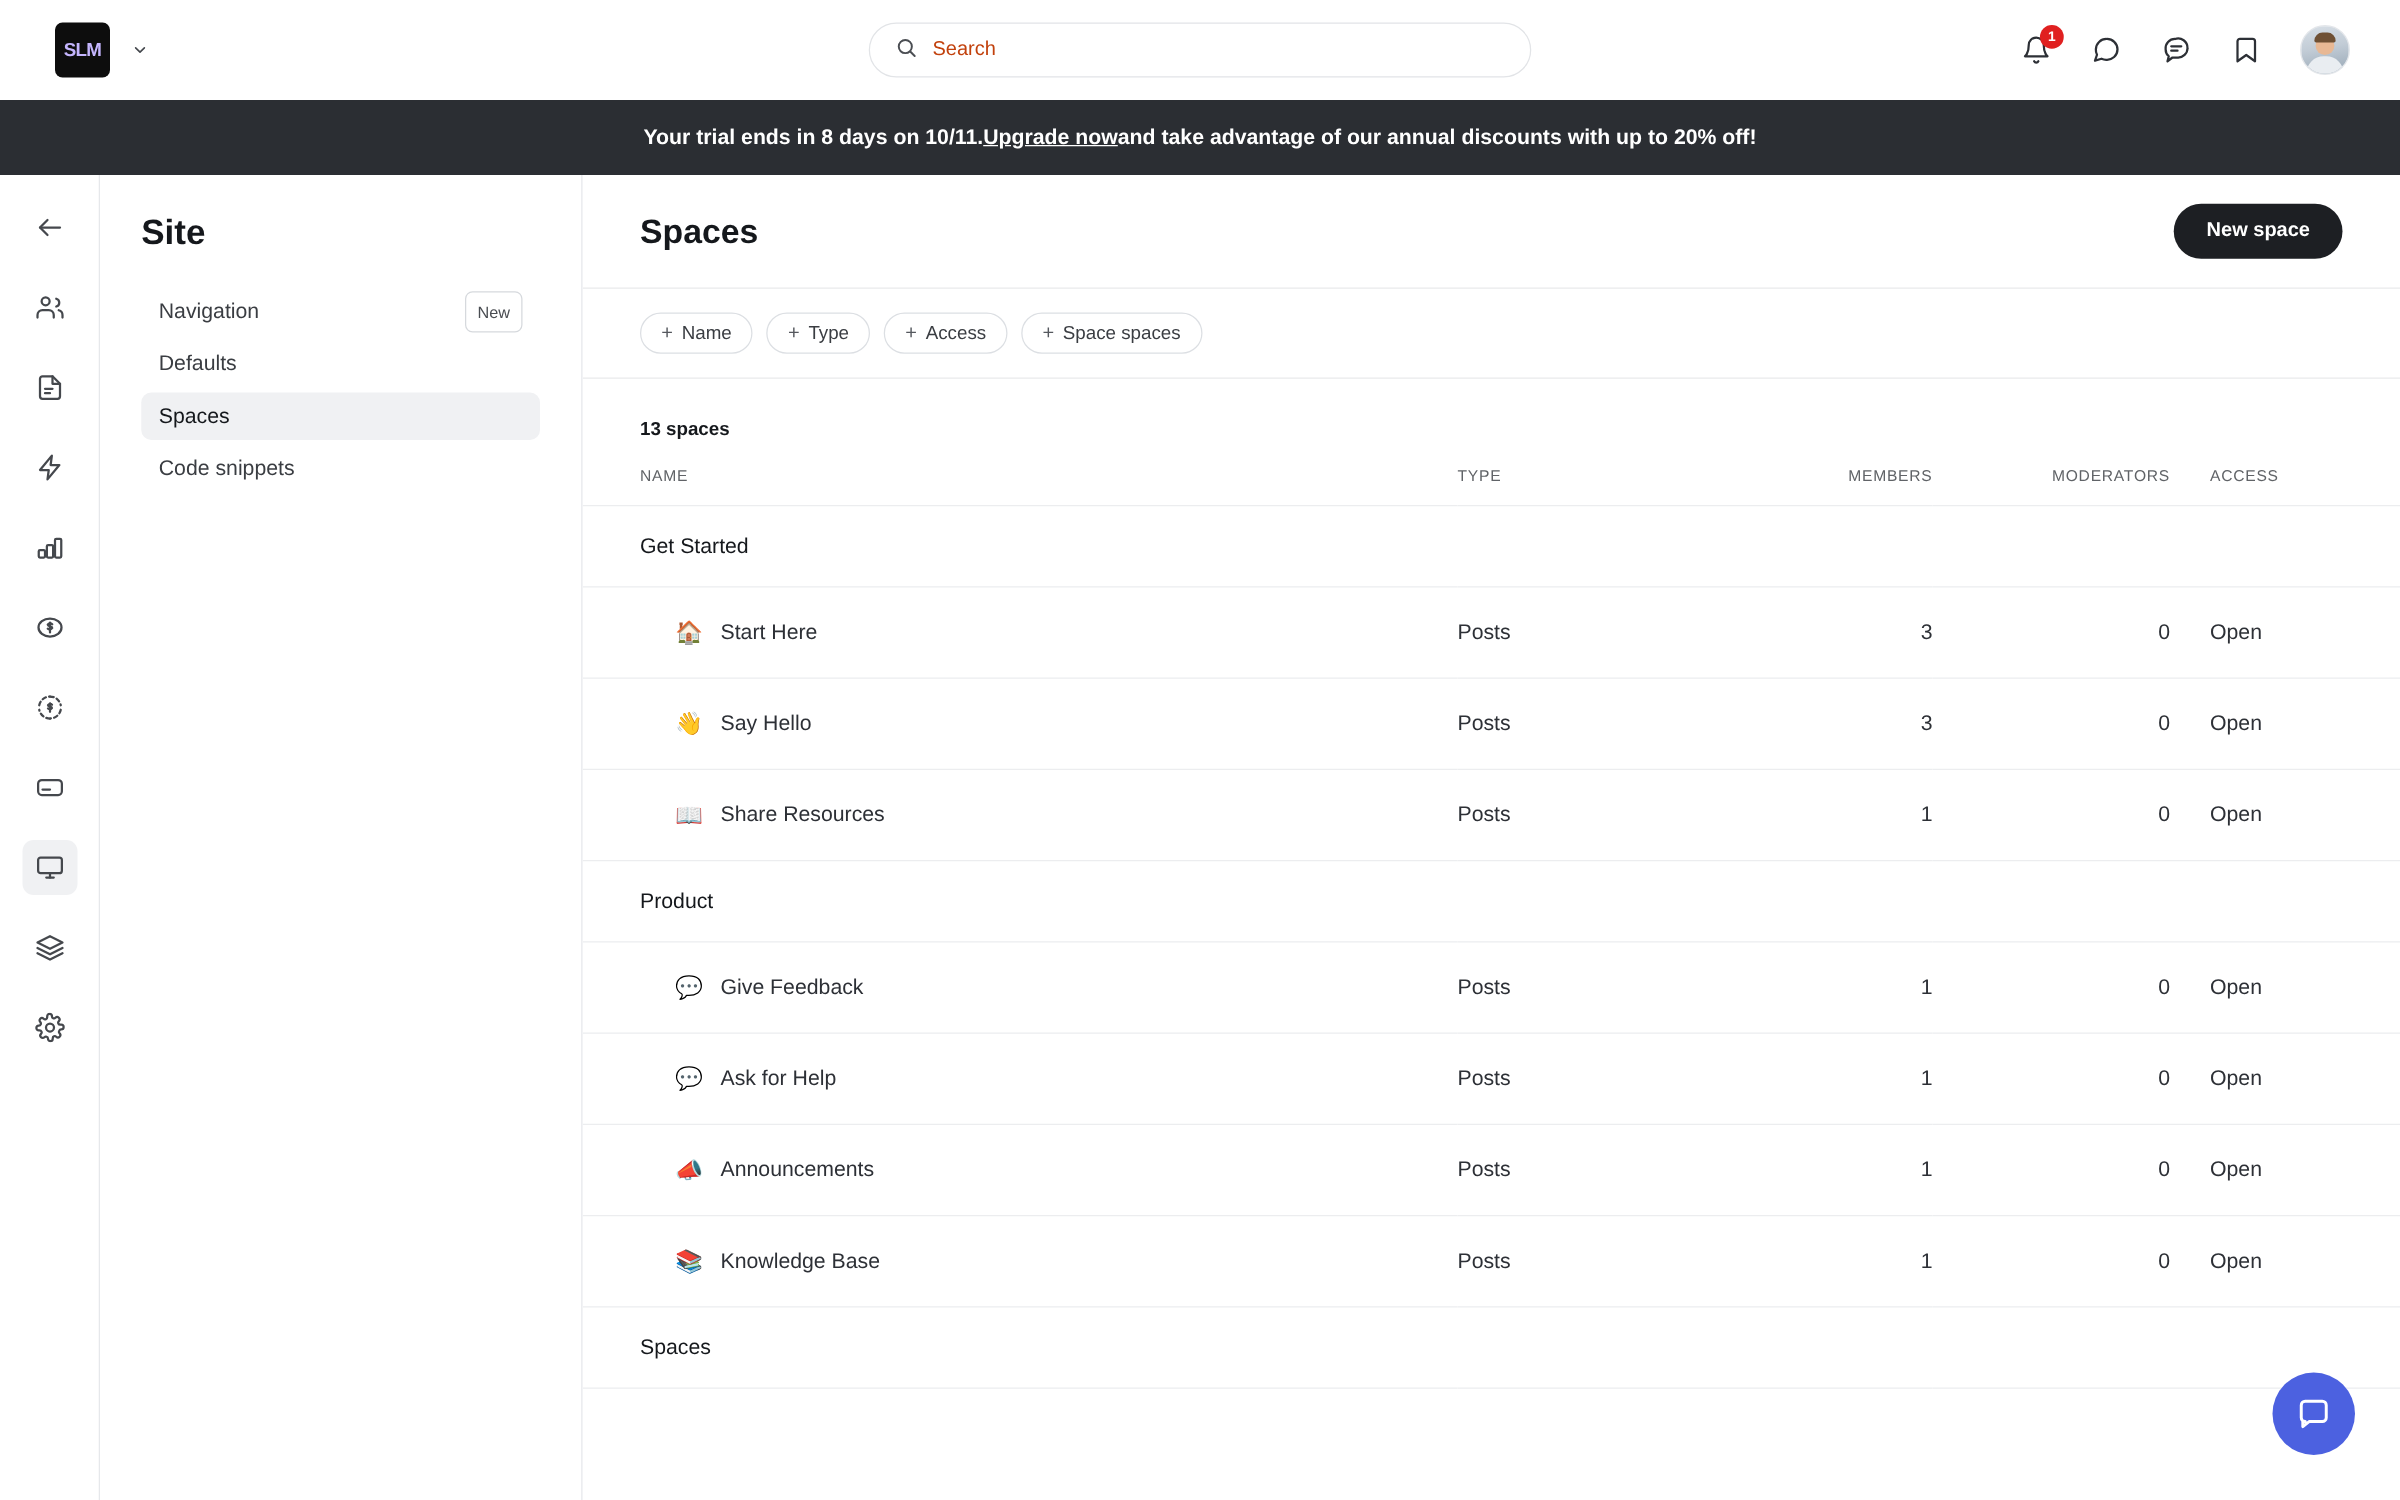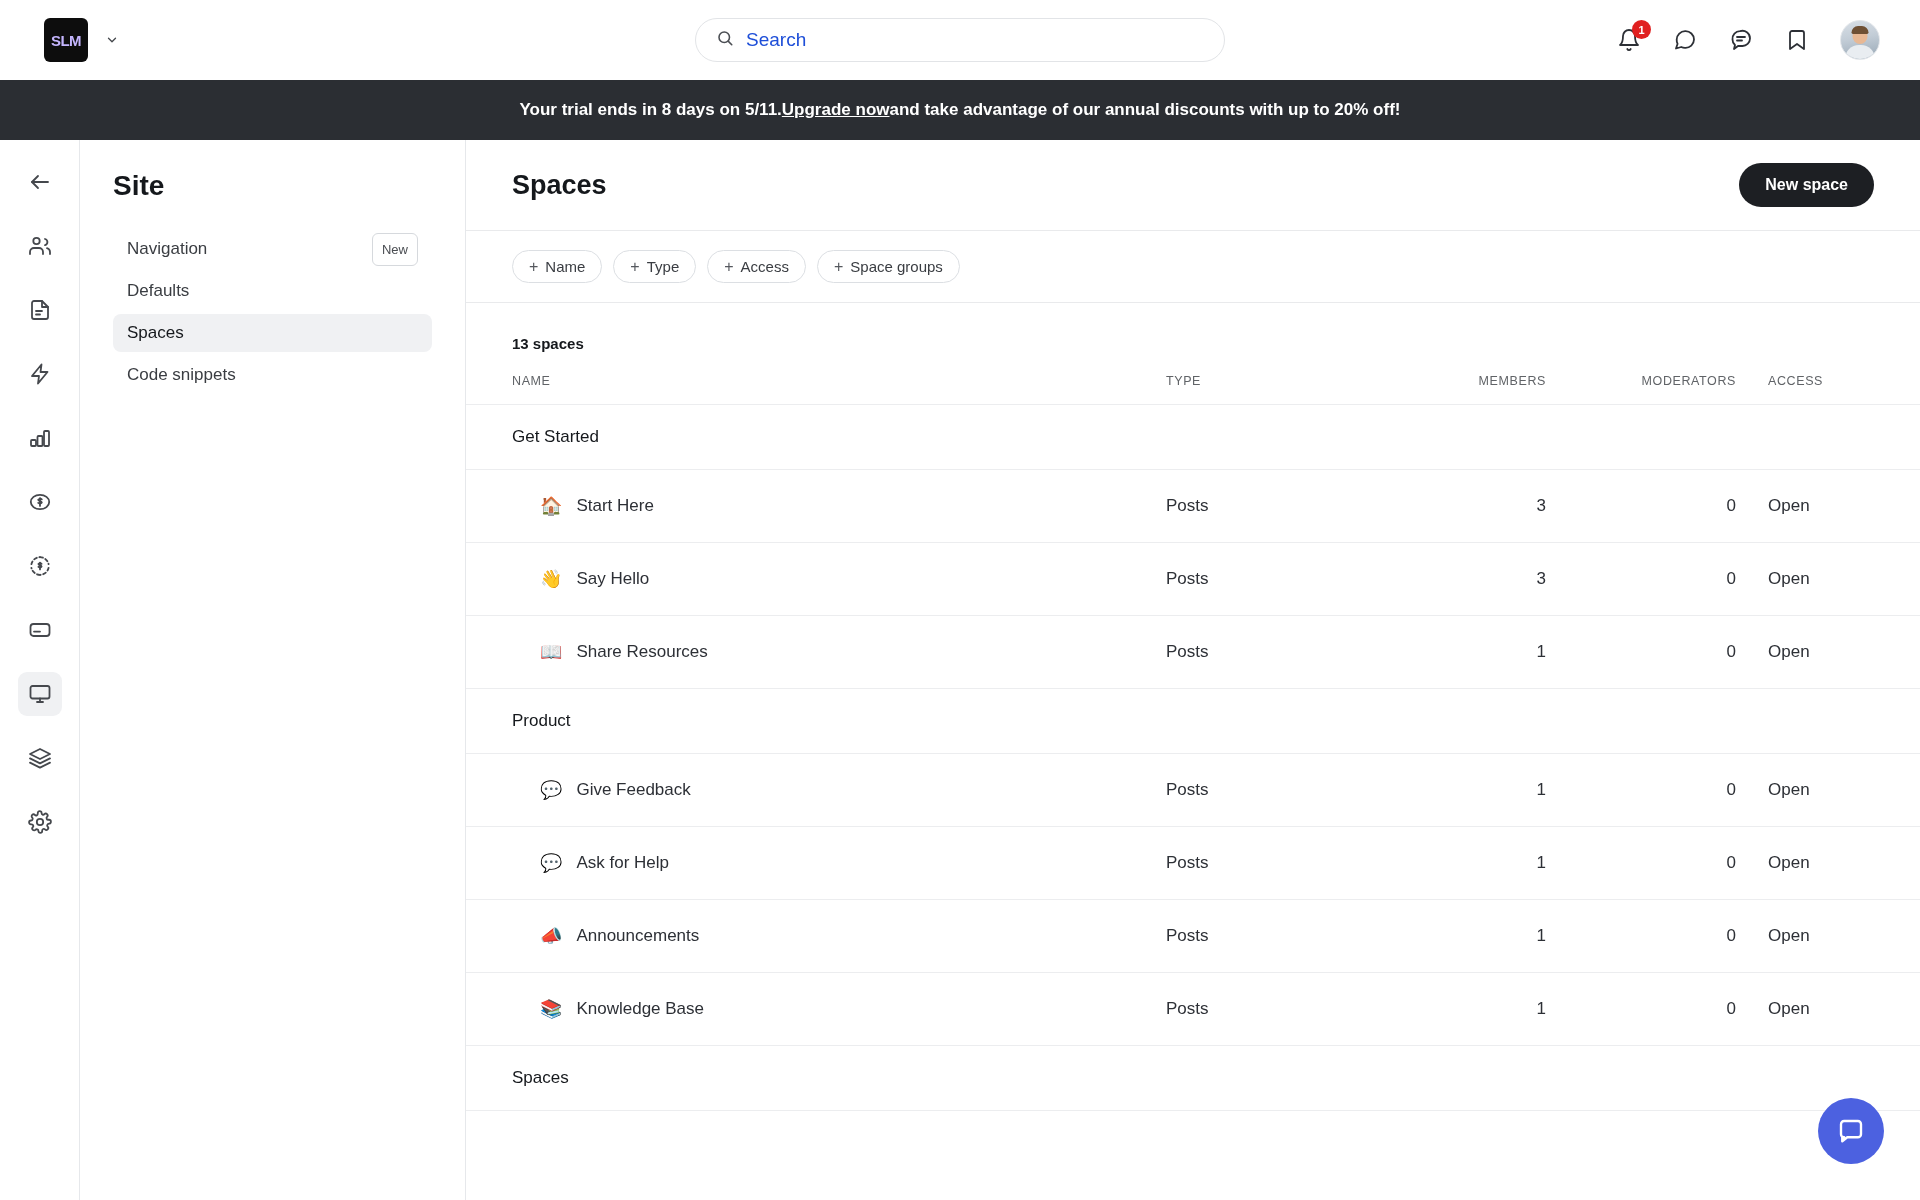--- a/index.html
+++ b/index.html
@@ -32,21 +32,21 @@
   .search-wrap {
     position: absolute; left: 50%; transform: translateX(-50%);
     width: 530px; height: 44px;
   }
   .search-box {
     width: 100%; height: 100%;
     border: 1px solid #e2e4e7; border-radius: 24px;
     background: #fff; display: flex; align-items: center;
     padding: 0 20px; gap: 12px;
   }
-  .search-ph { color: #1d4ed8; font-size: 19px; }
+  .search-ph { color: #c2410c; font-size: 16px; }
   .top-actions {
     position: absolute; right: 40px; top: 0; height: 80px;
     display: flex; align-items: center; gap: 30px;
   }
   .ticon { position: relative; width: 26px; height: 26px; cursor: pointer;
            display:flex; align-items:center; justify-content:center; }
   .badge {
     position: absolute; top: -7px; right: -9px;
     min-width: 19px; height: 19px; border-radius: 10px;
     background: #e02020; color: #fff; font-size: 11px; font-weight: 700;
@@ -228,21 +228,21 @@
     </div>
     <div class="avatar">
       <div class="av-body"></div>
       <div class="av-head"></div>
       <div class="av-hair"></div>
     </div>
   </div>
 </div>
 
 <div class="banner">
-  <span>Your trial ends in 8 days on 5/11. </span>
+  <span>Your trial ends in 8 days on 10/11. </span>
     <a href="#">Upgrade now</a>
     <span> and take advantage of our annual discounts with up to 20% off!</span>
 </div>
 
 <div class="rail">
   <div class="rail-btn">
     <svg width="24" height="24" viewBox="0 0 24 24" fill="none" stroke="#45484d" stroke-width="1.8" stroke-linecap="round" stroke-linejoin="round">
         <line x1="20" y1="12" x2="4" y2="12"></line>
         <polyline points="10 6 4 12 10 18"></polyline>
       </svg>
@@ -353,21 +353,21 @@
     <div class="chip">
       <span class="plus">+</span>
       <span>Type</span>
     </div>
     <div class="chip">
       <span class="plus">+</span>
       <span>Access</span>
     </div>
     <div class="chip">
       <span class="plus">+</span>
-      <span>Space groups</span>
+      <span>Space spaces</span>
     </div>
   </div>
 
   <div class="count">13 spaces</div>
 
   <table class="spaces">
     <thead>
       <tr>
         <th class="col-name">NAME</th>
         <th class="col-type">TYPE</th>

